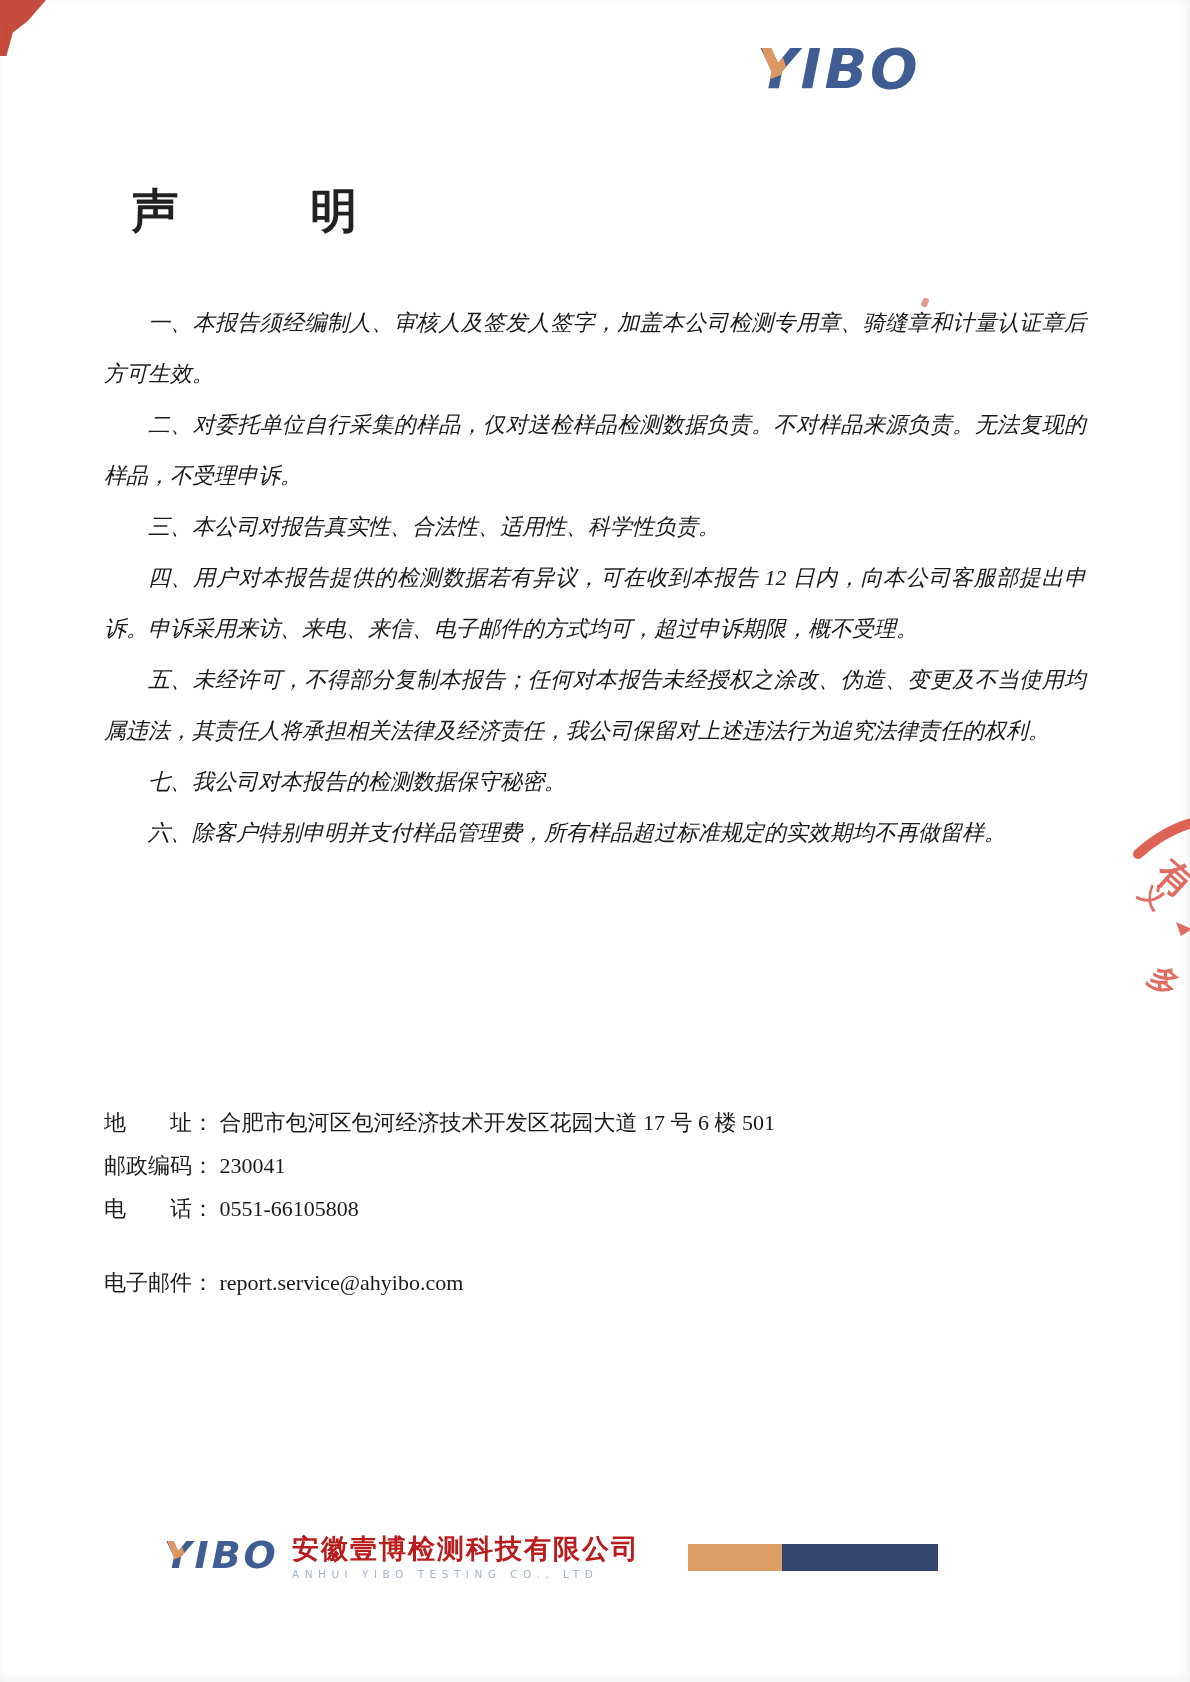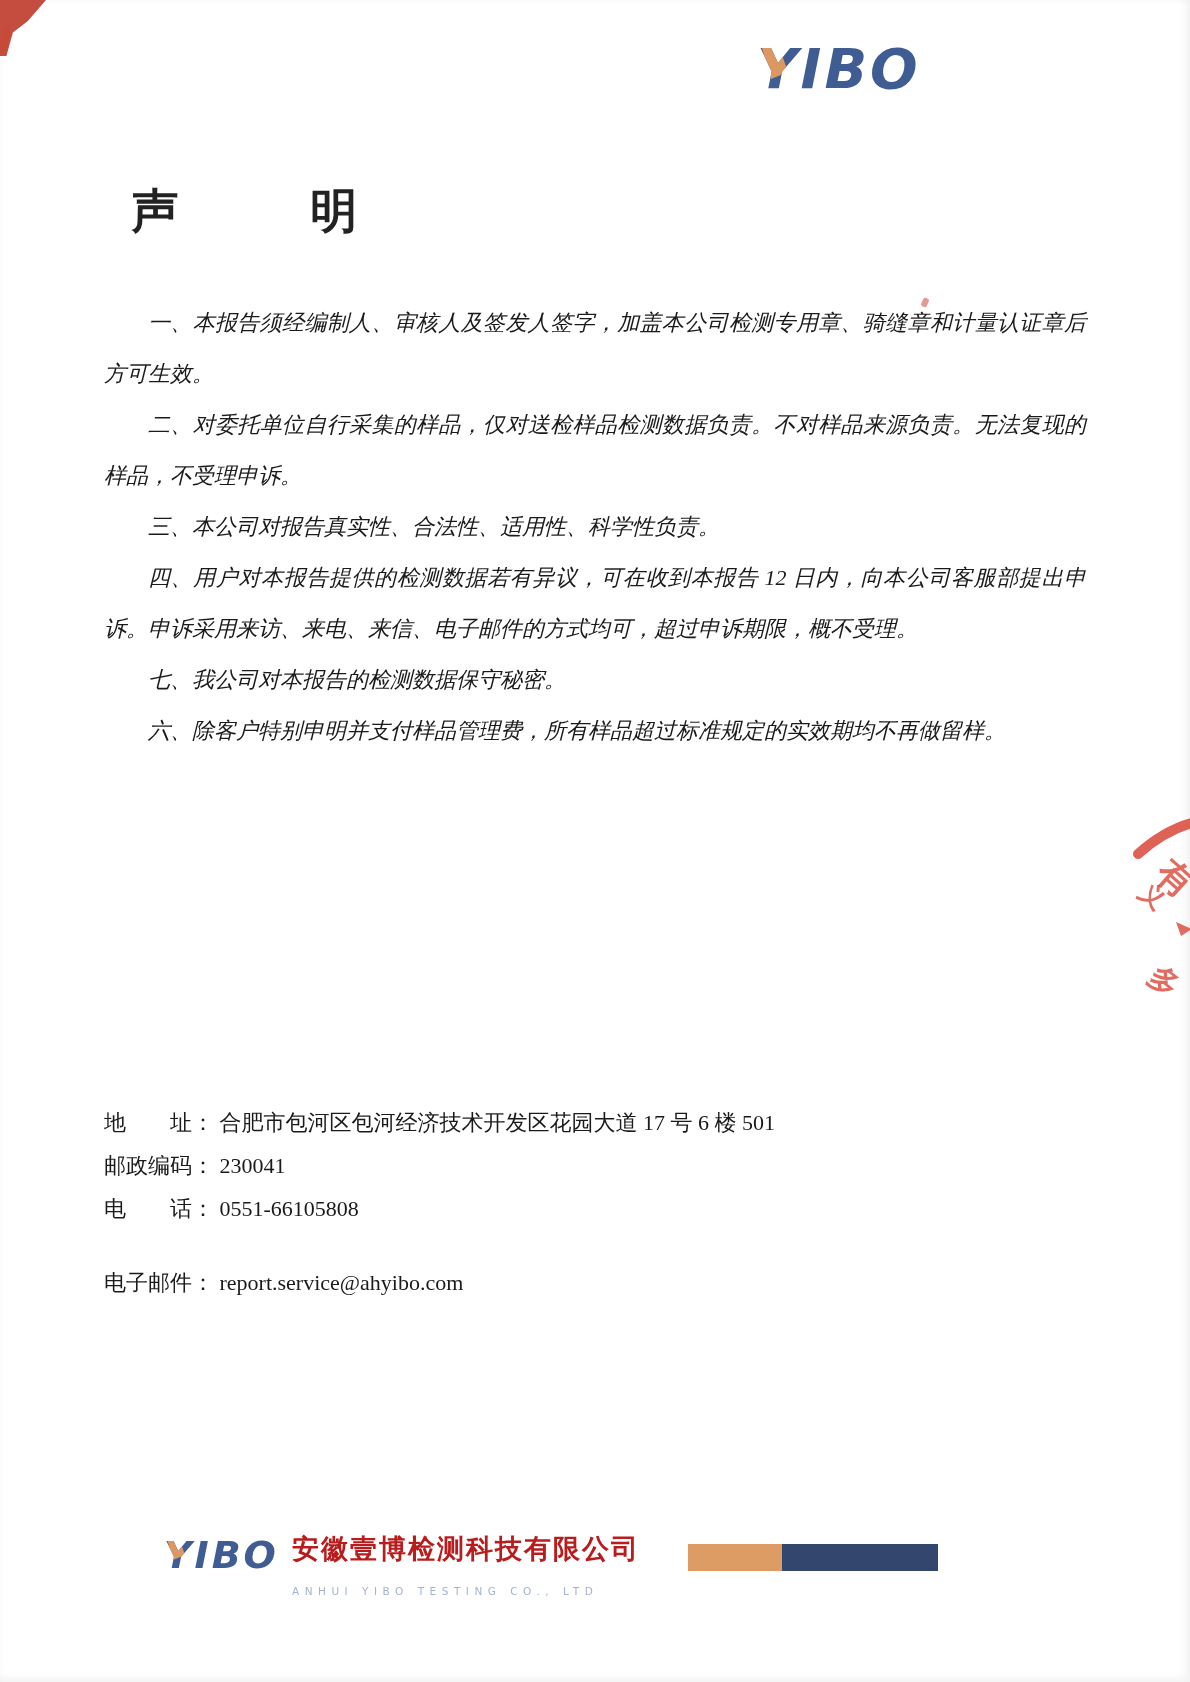--- a/index.html
+++ b/index.html
@@ -53,21 +53,21 @@
   
   .footer{position:absolute;left:156px;top:1528px;display:flex;align-items:flex-start;}
   .footer-logo{flex:0 0 auto;}
   .footer-co{margin-left:10px;padding-top:6px;}
   .footer-co-zh{
     font-family:"DejaVu Sans","Liberation Sans",sans-serif;
     font-size:27px;font-weight:bold;color:#b91c1c;letter-spacing:2px;line-height:30px;
   }
   .footer-co-en{
     font-family:"DejaVu Sans","Liberation Sans",sans-serif;
-    font-size:10.5px;color:#a3b4d0;letter-spacing:5.5px;line-height:14px;margin-top:20px;
+    font-size:10.5px;color:#a3b4d0;letter-spacing:5.5px;line-height:14px;margin-top:3px;
   }
   .footer-bar{position:absolute;left:688px;top:1544px;height:27px;display:flex;}
   .footer-bar .seg-orange{width:94px;height:100%;}
   .footer-bar .seg-navy{width:156px;height:100%;}
 </style>
 </head>
 <body>
 
 <div class="page">
 
@@ -87,20 +87,21 @@
     </svg>
   </div>
 
   <h1 class="doc-title">声明</h1>
 
   <div class="body-text">
     <p>一、本报告须经编制人、审核人及签发人签字，加盖本公司检测专用章、骑缝章和计量认证章后方可生效。</p>
     <p>二、对委托单位自行采集的样品，仅对送检样品检测数据负责。不对样品来源负责。无法复现的样品，不受理申诉。</p>
     <p>三、本公司对报告真实性、合法性、适用性、科学性负责。</p>
     <p>四、用户对本报告提供的检测数据若有异议，可在收到本报告 12 日内，向本公司客服部提出申诉。申诉采用来访、来电、来信、电子邮件的方式均可，超过申诉期限，概不受理。</p>
+    <p>五、未经许可，不得部分复制本报告；任何对本报告未经授权之涂改、伪造、变更及不当使用均属违法，其责任人将承担相关法律及经济责任，我公司保留对上述违法行为追究法律责任的权利。</p>
     <p>七、我公司对本报告的检测数据保守秘密。</p>
     <p>六、除客户特别申明并支付样品管理费，所有样品超过标准规定的实效期均不再做留样。</p>
   </div>
 
   <div class="stamp">
     <svg width="152" height="262" viewBox="0 0 152 262">
       <g fill="none" stroke="#d9473a" stroke-opacity="0.85">
         <path d="M 100,112 C 118,96 136,86 154,81" stroke-width="10" stroke-linecap="round"></path>
       </g>
       <g fill="#d9473a" fill-opacity="0.8" font-family="'Liberation Serif','DejaVu Serif',serif" font-weight="bold">

